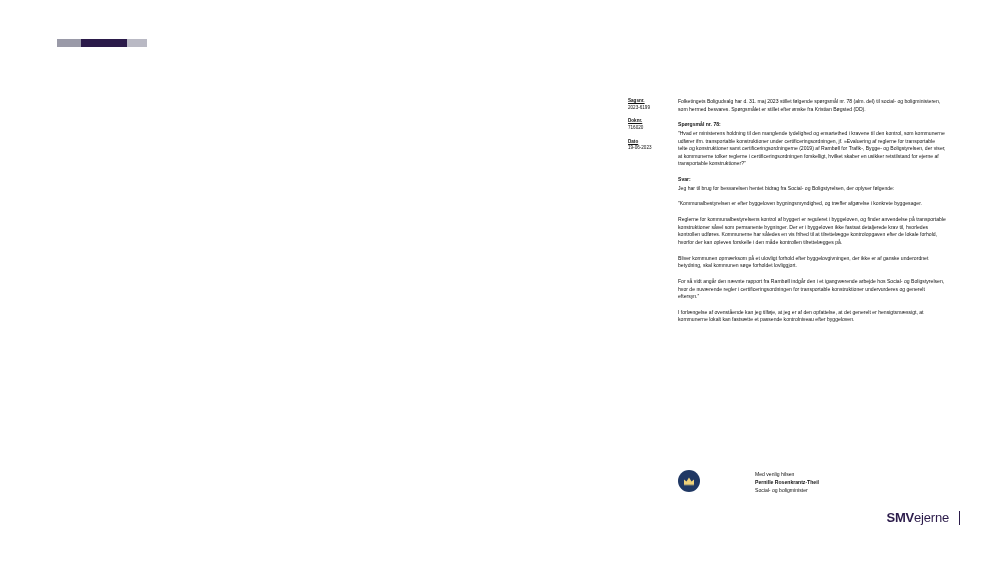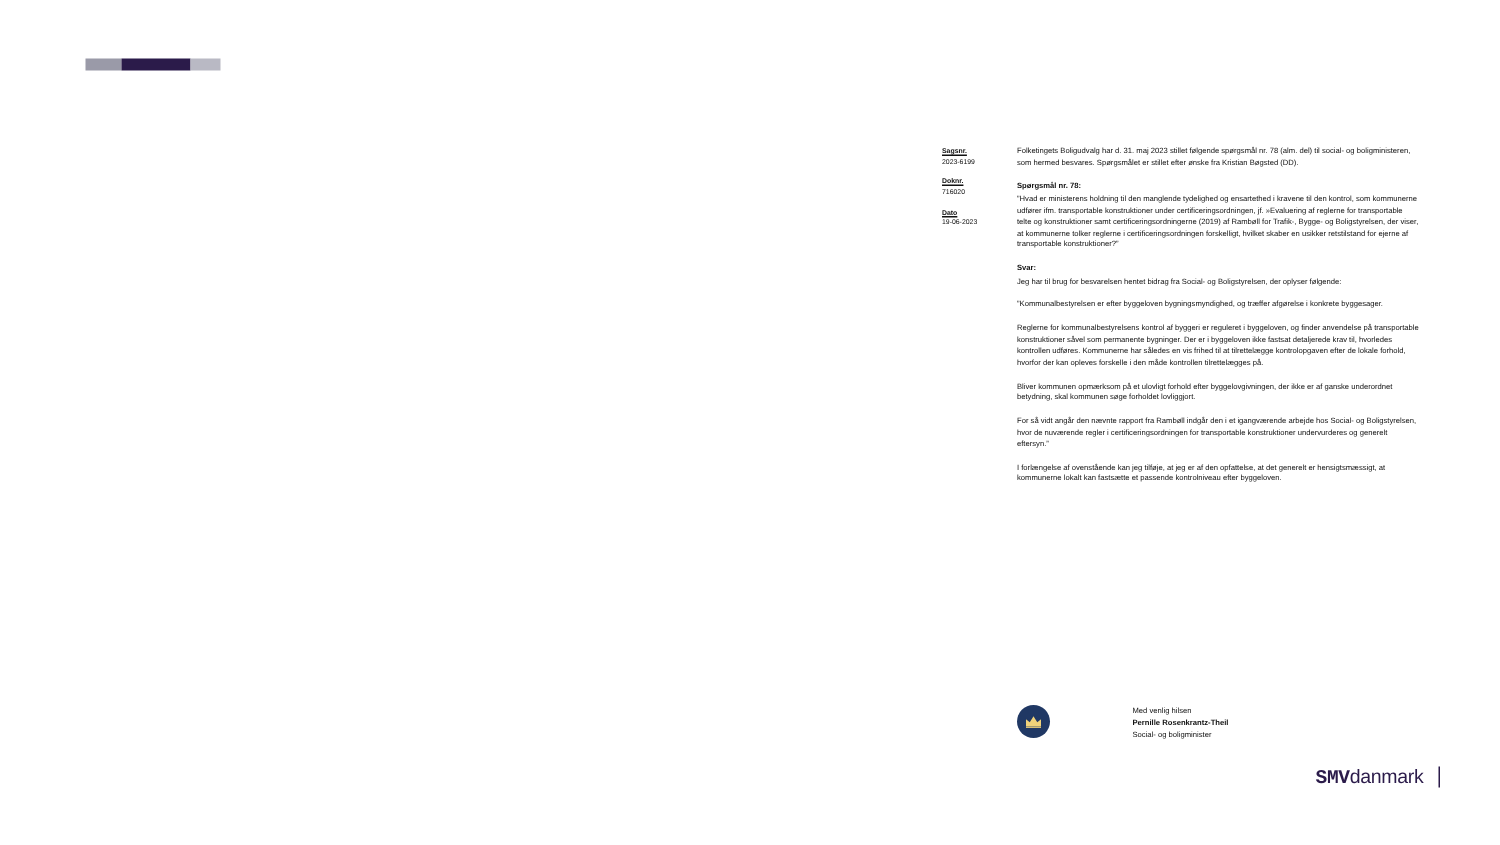--- a/index.html
+++ b/index.html
@@ -108,21 +108,21 @@
     display: flex;
     align-items: center;
     justify-content: flex-end;
   }
   .logo {
     font-size: 13px;
     letter-spacing: -0.2px;
     color: #2b1b4a;
     font-family: "Liberation Sans", sans-serif;
   }
-  .logo .b { font-weight: bold; font-family: Liberation Mono, monospace; }
+  .logo .b { font-weight: bold; }
   .logo .n { font-weight: normal; }
   .footer-rule {
     margin-left: 10px;
     width: 1px;
     height: 14px;
     background: #2b1b4a;
   }
 </style>
 </head>
 <body>
@@ -175,18 +175,18 @@
     </div>
     <div class="sign-text">
       <div>Med venlig hilsen</div>
       <div class="name">Pernille Rosenkrantz-Theil</div>
       <div>Social- og boligminister</div>
     </div>
   </div>
 
   <div class="footer">
     <div class="logo">
-      <span class="b">SMV</span><span class="n">danmark</span>
+      <span class="b">SMV</span><span class="n">ejerne</span>
     </div>
     <div class="footer-rule"></div>
   </div>
 
 </div>
 
 </body></html>

